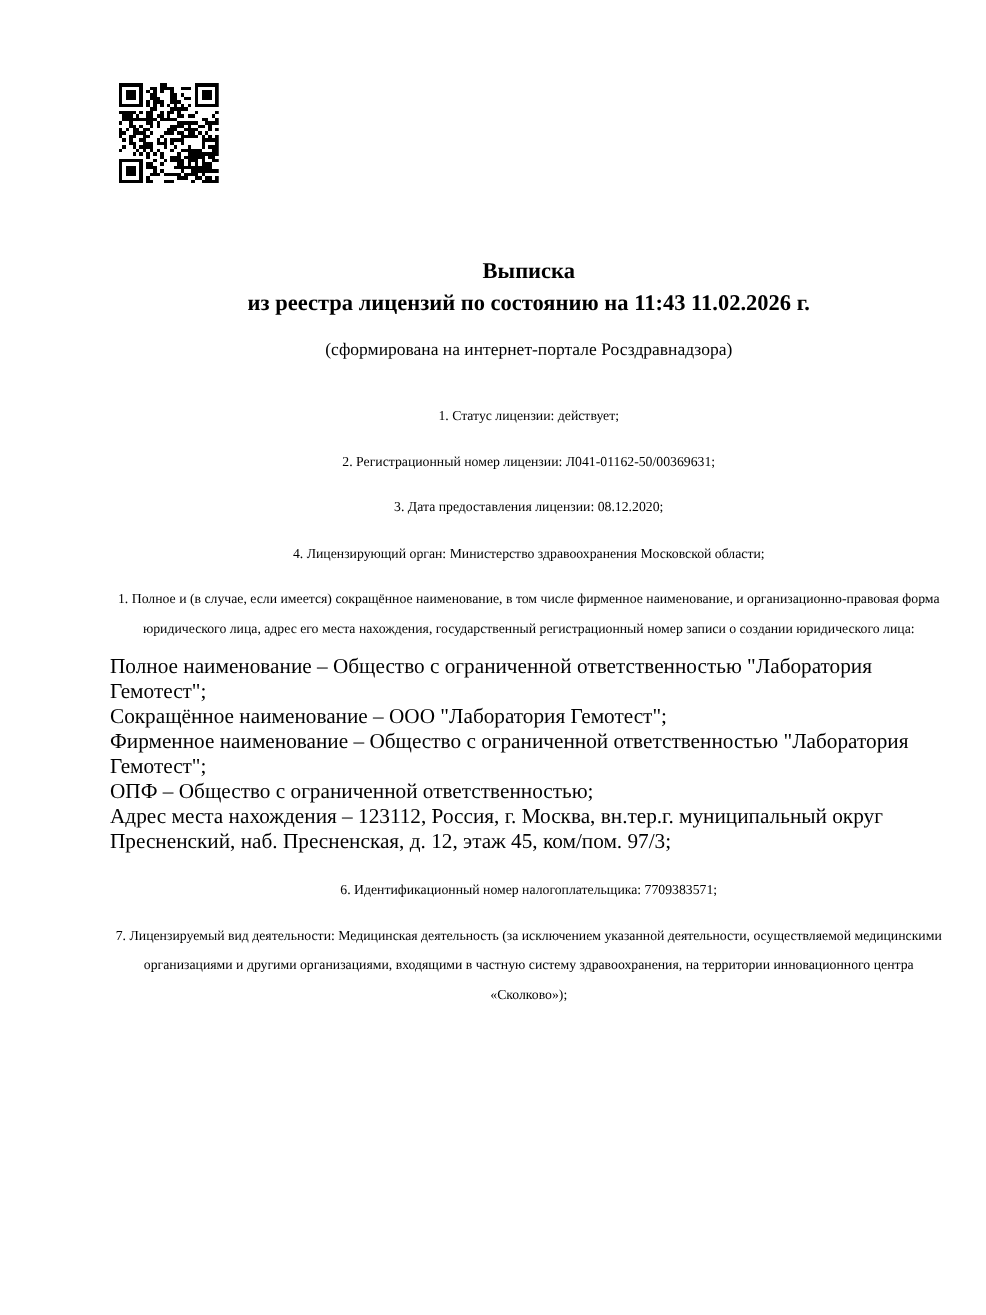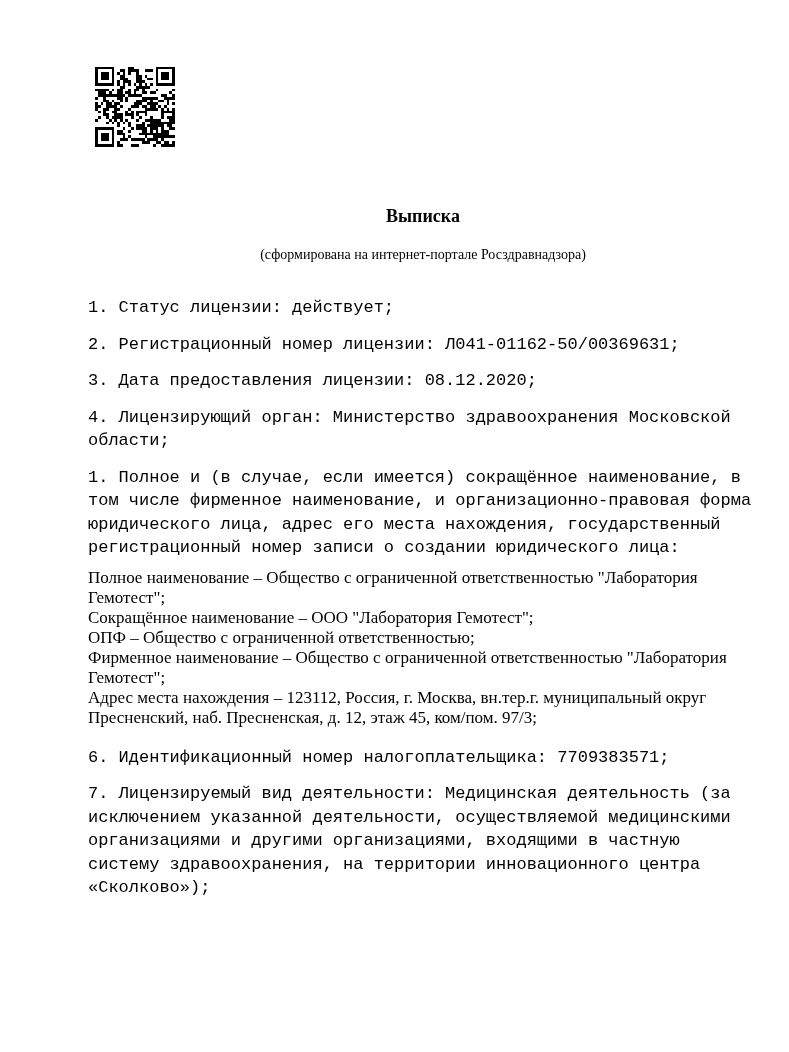--- a/index.html
+++ b/index.html
@@ -41,25 +41,24 @@
     font-size: 18px;
     line-height: 26px;
   }
   .subtitle {
     margin-top: 17px;
     text-align: center;
     font-size: 14px;
     line-height: 18px;
   }
   .para {
-    font-size: 17px;
+    font-size: 11px;
     line-height: 23.5px;
     margin-top: 13px;
-    text-align: left;
-    font-family: Liberation Mono, monospace;
+    text-align: center;
   }
   .para.first { margin-top: 32px; }
   .org-block {
     font-size: 17px;
     line-height: 20px;
     margin-top: 8px;
   }
   .para.after-block { margin-top: 18px; }
 </style>
 </head>
@@ -498,35 +497,36 @@
         <rect x="26" y="28" width="1" height="1" fill="#000000"></rect>
         <rect x="27" y="28" width="1" height="1" fill="#000000"></rect>
         <rect x="28" y="28" width="1" height="1" fill="#000000"></rect>
       </svg>
   </div>
 
   <div class="content">
 
     <div class="title">
       <div>Выписка</div>
+      <div>из реестра лицензий по состоянию на 11:43 11.02.2026 г.</div>
     </div>
 
     <div class="subtitle">(сформирована на интернет-портале Росздравнадзора)</div>
 
     <p class="para first">1. Статус лицензии: действует;</p>
     <p class="para">2. Регистрационный номер лицензии: Л041-01162-50/00369631;</p>
     <p class="para">3. Дата предоставления лицензии: 08.12.2020;</p>
     <p class="para">4. Лицензирующий орган: Министерство здравоохранения Московской области;</p>
     <p class="para">1. Полное и (в случае, если имеется) сокращённое наименование, в том числе фирменное наименование, и организационно-правовая форма юридического лица, адрес его места нахождения, государственный регистрационный номер записи о создании юридического лица:</p>
 
     <div class="org-block">
       <div>Полное наименование – Общество с ограниченной ответственностью "Лаборатория Гемотест";</div>
       <div>Сокращённое наименование – ООО "Лаборатория Гемотест";</div>
+      <div>Фирменное наименование – Общество с ограниченной ответственностью "Лаборатория Гемотест";</div>
       <div>ОПФ – Общество с ограниченной ответственностью;</div>
-      <div>Фирменное наименование – Общество с ограниченной ответственностью "Лаборатория Гемотест";</div>
       <div>Адрес места нахождения – 123112, Россия, г. Москва, вн.тер.г. муниципальный округ Пресненский, наб. Пресненская, д. 12, этаж 45, ком/пом. 97/3;</div>
     </div>
 
     <p class="para after-block">6. Идентификационный номер налогоплательщика: 7709383571;</p>
     <p class="para">7. Лицензируемый вид деятельности: Медицинская деятельность (за исключением указанной деятельности, осуществляемой медицинскими организациями и другими организациями, входящими в частную систему здравоохранения, на территории инновационного центра «Сколково»);</p>
 
   </div>
 </div>
 
 </body></html>

